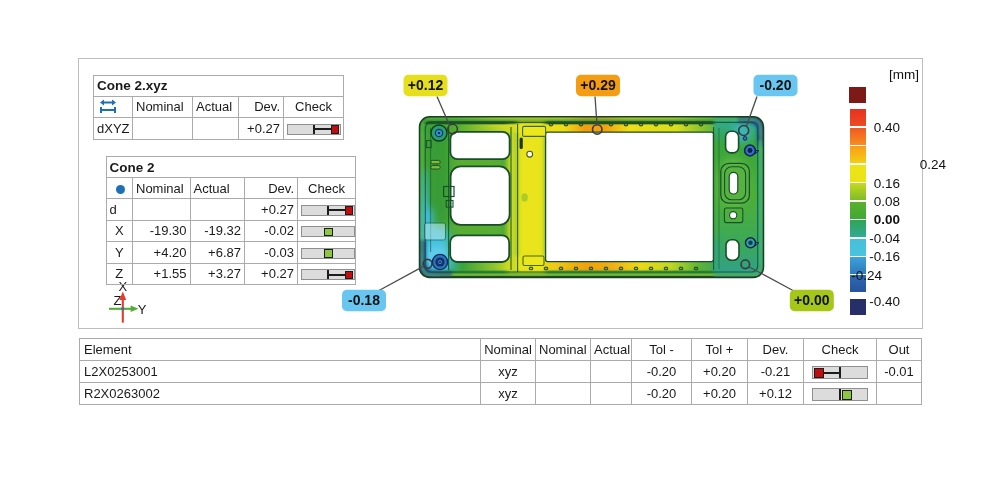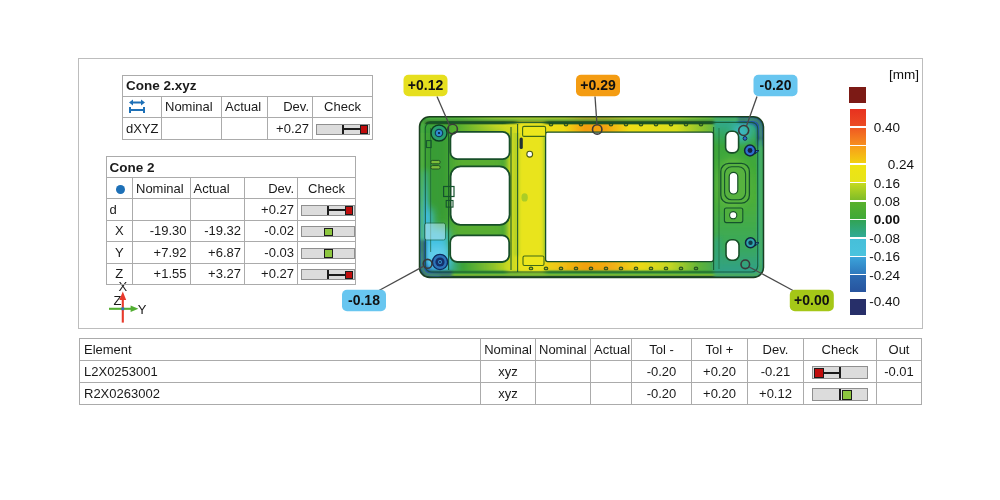--- a/index.html
+++ b/index.html
@@ -259,21 +259,21 @@
 <text x="113.6" y="304.5" font-size="13" fill="#1a1a1a">Z</text>
 <text x="137.8" y="313.8" font-size="13" fill="#1a1a1a">Y</text>
 <line x1="122.8" y1="298" x2="122.8" y2="322.6" stroke="#e8392b" stroke-width="2.1"></line>
 <path d="M122.8 291.6 L119.4 300 L126.2 300 Z" fill="#e8392b"></path>
 <line x1="109" y1="308.8" x2="131.5" y2="308.8" stroke="#52ae32" stroke-width="2.1"></line>
 <path d="M138.4 308.8 L130.6 305.6 L130.6 312 Z" fill="#52ae32"></path>
 <rect x="121.4" y="307.4" width="2.8" height="2.8" fill="#2d74b9"></rect>
 </g>
 </svg>
 
-<table class="abs" style="left:122px;top:74.5px;width:250px;padding-left:8px;">
+<table class="abs" style="left:93px;top:74.5px;width:250px;padding-left:8px;">
 <colgroup>
       <col style="width:39px">
       <col style="width:60px">
       <col style="width:46px">
       <col style="width:45px">
       <col style="width:60px">
     </colgroup>
 <tbody>
       <tr style="height:21px;">
         <td colspan="5" class="bold" style="font-size:13.5px;">Cone 2.xyz</td>
@@ -330,21 +330,21 @@
       </tr>
 <tr style="height:21.5px;">
         <td class="c">X</td>
         <td class="r">-19.30</td>
         <td class="r">-19.32</td>
         <td class="r">-0.02</td>
         <td class="c"><span class="cbar" style="width:52px;height:9px;"><span class="sq" style="left:22px;top:0.5px;width:6.5px;height:6.5px;background:#8dc63f;"></span></span></td>
       </tr>
 <tr style="height:21.5px;">
         <td class="c">Y</td>
-        <td class="r">+7.92</td>
+        <td class="r">+4.20</td>
         <td class="r">+6.87</td>
         <td class="r">-0.03</td>
         <td class="c"><span class="cbar" style="width:52px;height:9px;"><span class="sq" style="left:22px;top:0.5px;width:6.5px;height:6.5px;background:#8dc63f;"></span></span></td>
       </tr>
 <tr style="height:21.5px;">
         <td class="c">Z</td>
         <td class="r">+1.55</td>
         <td class="r">+3.27</td>
         <td class="r">+0.27</td>
         <td class="c"><span class="cbar" style="width:52px;height:9px;"><span class="tick" style="left:25px;"></span><span class="stem" style="left:26px;width:18px;top:3.5px;"></span><span class="sq" style="right:1px;top:0.5px;width:6.5px;height:6.5px;background:#c00d0d;"></span></span></td>
@@ -359,27 +359,27 @@
 <div class="legseg" style="top:146.2px;height:17.1px;background:linear-gradient(#f89d1a,#f2cf10);"></div>
 <div class="legseg" style="top:164.7px;height:17.1px;background:linear-gradient(#efe412,#e7e41a);"></div>
 <div class="legseg" style="top:183.1px;height:17.1px;background:linear-gradient(#c5da1f,#7fbc28);"></div>
 <div class="legseg" style="top:201.6px;height:17.1px;background:linear-gradient(#58b02c,#3fa938);"></div>
 <div class="legseg" style="top:220.1px;height:17.1px;background:linear-gradient(#31a354,#30ab96);"></div>
 <div class="legseg" style="top:238.5px;height:17.1px;background:linear-gradient(#46bfd9,#4ac3de);"></div>
 <div class="legseg" style="top:257.0px;height:17.1px;background:linear-gradient(#3ba3da,#2e79bd);"></div>
 <div class="legseg" style="top:275.4px;height:17.1px;background:linear-gradient(#2c6ab2,#27549e);"></div>
 <div class="legseg" style="left:850px;top:298.6px;height:16px;background:#272f69;"></div>
 <div class="leglab" style="left:866px;top:120.3px;">0.40</div>
-<div class="leglab" style="left:880px;top:157.2px;">0.24</div>
+<div class="leglab" style="left:912px;top:157.2px;">0.24</div>
 <div class="leglab" style="left:866px;top:175.6px;">0.16</div>
 <div class="leglab" style="left:866px;top:194.0px;">0.08</div>
 <div class="leglab" style="left:866px;top:212.4px;font-weight:bold;">0.00</div>
-<div class="leglab" style="left:866px;top:230.8px;">-0.08</div>
+<div class="leglab" style="left:866px;top:230.8px;">-0.04</div>
 <div class="leglab" style="left:866px;top:249.4px;">-0.16</div>
-<div class="leglab" style="left:866px;top:267.9px;">-0.24</div>
+<div class="leglab" style="left:848px;top:267.9px;">-0.24</div>
 <div class="leglab" style="left:866px;top:294.0px;">-0.40</div>
 
 <table class="abs" style="left:79px;top:338px;width:842px;padding-left:42px;">
 <colgroup>
       <col style="width:401px">
       <col style="width:55px">
       <col style="width:55px">
       <col style="width:41px">
       <col style="width:60px">
       <col style="width:56px">

